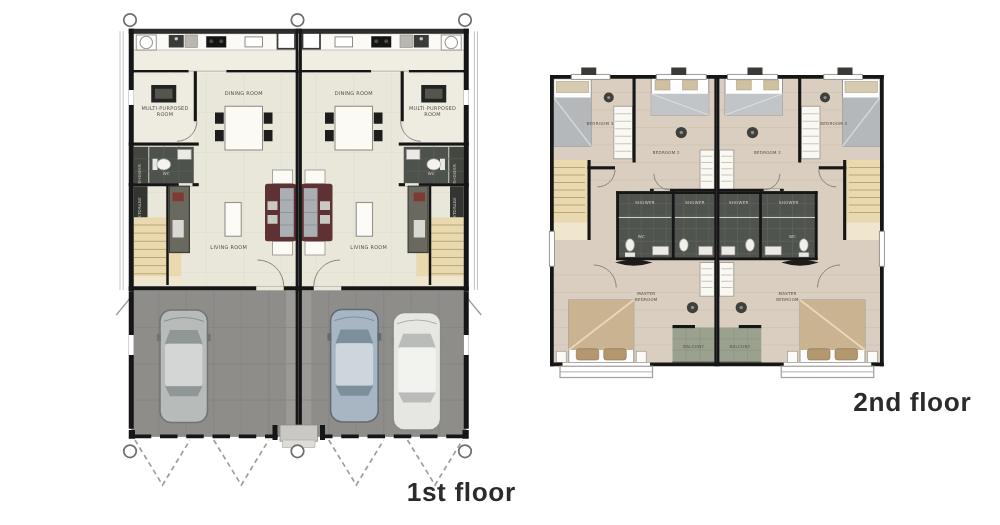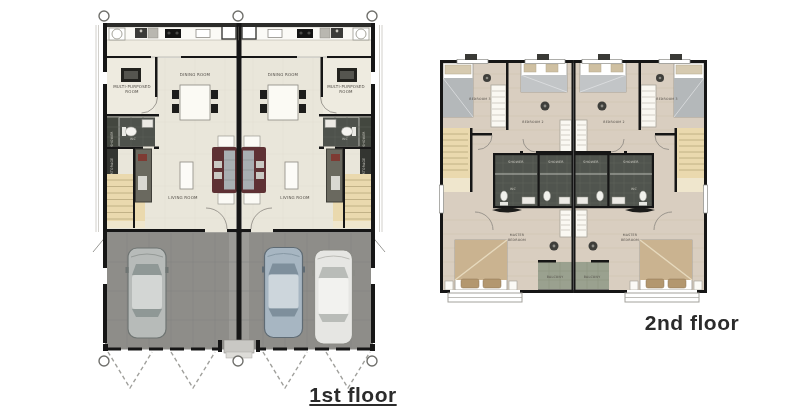--- a/index.html
+++ b/index.html
@@ -3,22 +3,22 @@
 <meta charset="utf-8">
 <style>
   html,body { margin:0; padding:0; background:#ffffff; }
   .canvas { position:relative; width:800px; height:420px; background:#ffffff; overflow:hidden;
             font-family:"Liberation Sans", sans-serif; }
   svg { position:absolute; font-family:"DejaVu Sans", sans-serif; }
   #floor1-svg { left:85px; top:0px; }
   #floor2-svg { left:425px; top:30px; }
   .caption { position:absolute; font:700 21px "Liberation Sans", sans-serif;
              color:#2b2b2b; letter-spacing:0.5px; text-align:center; width:130px; }
-  #cap1 { left:288px; top:383px;text-decoration:underline; }
-  #cap2 { left:627px; top:311px; }
+  #cap1 { left:304px; top:383px; }
+  #cap2 { left:647px; top:311px;text-align:right; }
   text { fill:#55504a; }
   .lbl  { font-size:4px; letter-spacing:0.2px; }
   .lbl-s{ font-size:3.2px; letter-spacing:0.2px; }
   .lbl-light { fill:#cfcec6; }
 </style>
 </head>
 <body>
 
 <div class="canvas">
 

